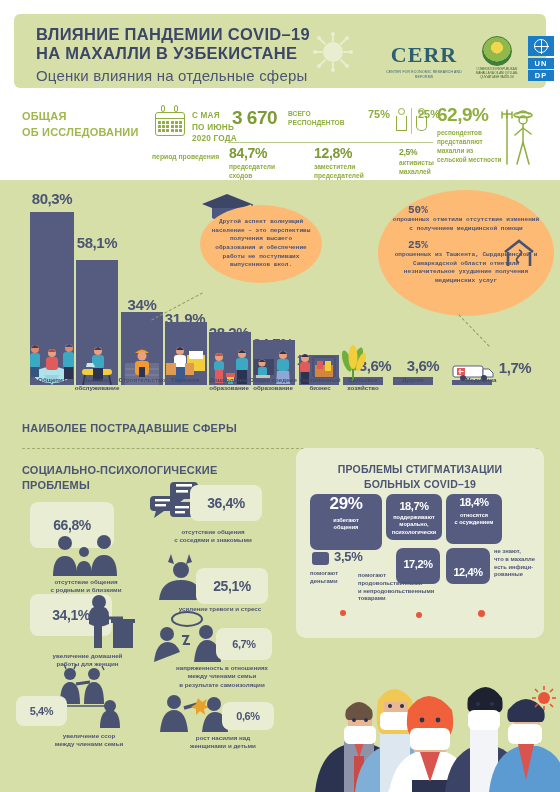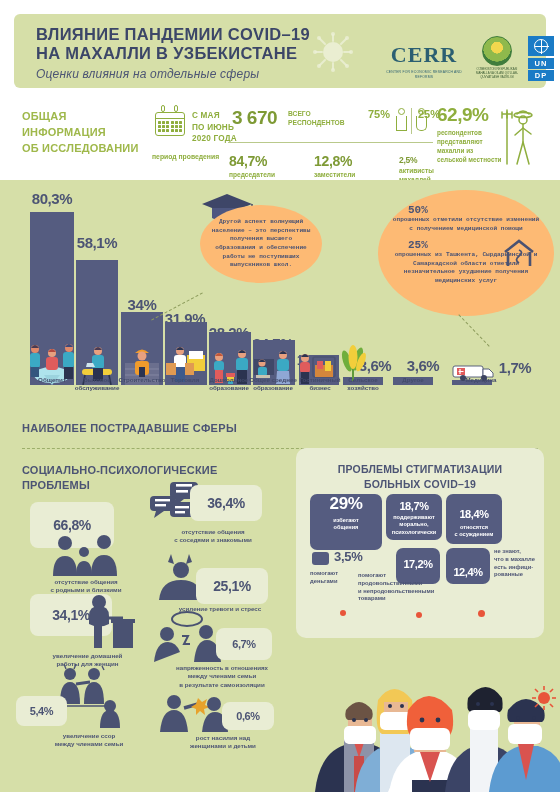--- a/index.html
+++ b/index.html
@@ -16,21 +16,21 @@
     position:absolute; left:14px; top:14px; width:532px; height:74px;
     background:#D6DFA8; border-radius:6px;
   }
   .hdr-title {
     position:absolute; left:22px; top:11px;
     font-size:16.5px; font-weight:bold; color:#3C4668;
     letter-spacing:0.3px; line-height:1.18;
   }
   .hdr-sub {
     position:absolute; left:22px; top:53px;
-    font-size:12px; color:#4C5574; letter-spacing:0.2px;font-style:italic;
+    font-size:15px; color:#4C5574; letter-spacing:0.2px;
   }
   .virus-deco {
     position:absolute; left:299px; top:18px; width:40px; height:40px;
     opacity:.55;
   }
   .logo-cerr {
     position:absolute; left:368px; top:28px; width:84px; text-align:center;
   }
   .logo-cerr .big { font-family:"Liberation Serif", serif; font-size:22px; color:#2B5F72; letter-spacing:1px; font-weight:bold;}
   .logo-cerr .small { font-size:3.4px; color:#2B5F72; letter-spacing:.2px; line-height:1.35; margin-top:2px;}
@@ -65,21 +65,21 @@
   .date-cap {position:absolute;left:152px;top:57px;font-size:6.8px;color:#8FAE3E;font-weight:bold;}
   .resp-num {position:absolute;left:232px;top:11px;font-size:19px;font-weight:bold;color:#7E9A35;letter-spacing:-.5px;}
   .resp-lbl {position:absolute;left:288px;top:14px;font-size:6.7px;font-weight:bold;color:#8FAE3E;line-height:1.32;}
   .gender-l {position:absolute;left:368px;top:12px;font-size:11px;font-weight:bold;color:#8FAE3E;}
   .gender-r {position:absolute;left:418px;top:12px;font-size:11px;font-weight:bold;color:#8FAE3E;}
   .gicon {position:absolute;top:12px;width:14px;height:26px;}
   .ghead{width:7px;height:7px;border:1.4px solid #8FAE3E;border-radius:50%;margin:0 auto;}
   .gbody{width:11px;height:15px;border:1.4px solid #8FAE3E;border-top:0;margin:1px auto 0;}
   .hr-line{position:absolute;left:228px;top:46px;width:205px;border-top:1px solid #B9C98B;}
   .stat {position:absolute;}
-  .stat .v{font-size:14px;font-weight:bold;color:#7E9A35;letter-spacing:-.3px;margin-top:8px;}
+  .stat .v{font-size:14px;font-weight:bold;color:#7E9A35;letter-spacing:-.3px;}
   .stat .c{font-size:6.6px;font-weight:bold;color:#8FAE3E;line-height:1.35;margin-top:2px;}
   .stat.small .v{font-size:8.5px;}
   .rural {position:absolute;left:437px;top:104px;}
   .rural .v{font-size:19px;font-weight:bold;color:#8FAE3E;letter-spacing:-.5px;}
   .rural .c{font-size:6.4px;font-weight:bold;color:#8FAE3E;line-height:1.4;margin-top:3px;}
   .farmer{position:absolute;left:498px;top:106px;width:40px;height:62px;}
 
   
   .panel-green {
     position:absolute; left:0; top:180px; width:560px; height:612px;
@@ -199,21 +199,20 @@
       <div class="undp-letters">
         <div>UN</div>
         <div>DP</div>
       </div>
     </div>
   </div>
 
   <div class="info">
     <div class="info-title">
       <div>ОБЩАЯ</div>
-      <div>ИНФОРМАЦИЯ</div>
       <div>ОБ ИССЛЕДОВАНИИ</div>
     </div>
 
     <div class="cal">
       <div class="cal-ring" style="left:6px"></div>
         <div class="cal-ring" style="left:19px"></div>
       <div class="cal-box">
         <div class="cal-dots">
           <i></i>
             <i></i>
@@ -644,21 +643,21 @@
 
       <div class="sbox" style="left:90px;top:46px;width:56px;height:46px;padding-top:6px">
         <div class="v" style="font-size:11px">18,7%</div>
         <div class="c" style="margin-top:2px">
           <div>поддерживают</div>
           <div>морально,</div>
           <div>психологически</div>
         </div>
       </div>
 
-      <div class="sbox" style="left:150px;top:46px;width:56px;height:50px;padding-top:14px">
+      <div class="sbox" style="left:150px;top:46px;width:56px;height:50px;padding-top:2px">
         <div class="v" style="font-size:11px">18,4%</div>
         <div class="c" style="margin-top:4px">
           <div>относятся</div>
           <div>с осуждением</div>
         </div>
       </div>
 
       <div class="sbox" style="left:100px;top:100px;width:44px;height:36px;padding-top:10px">
         <div class="v" style="font-size:11px">17,2%</div>
       </div>

